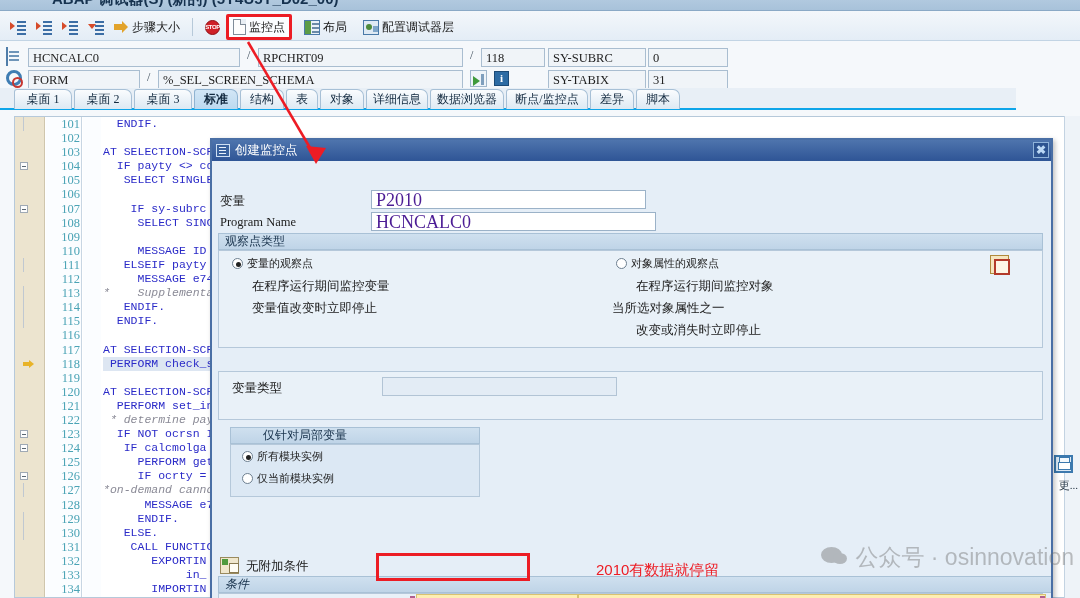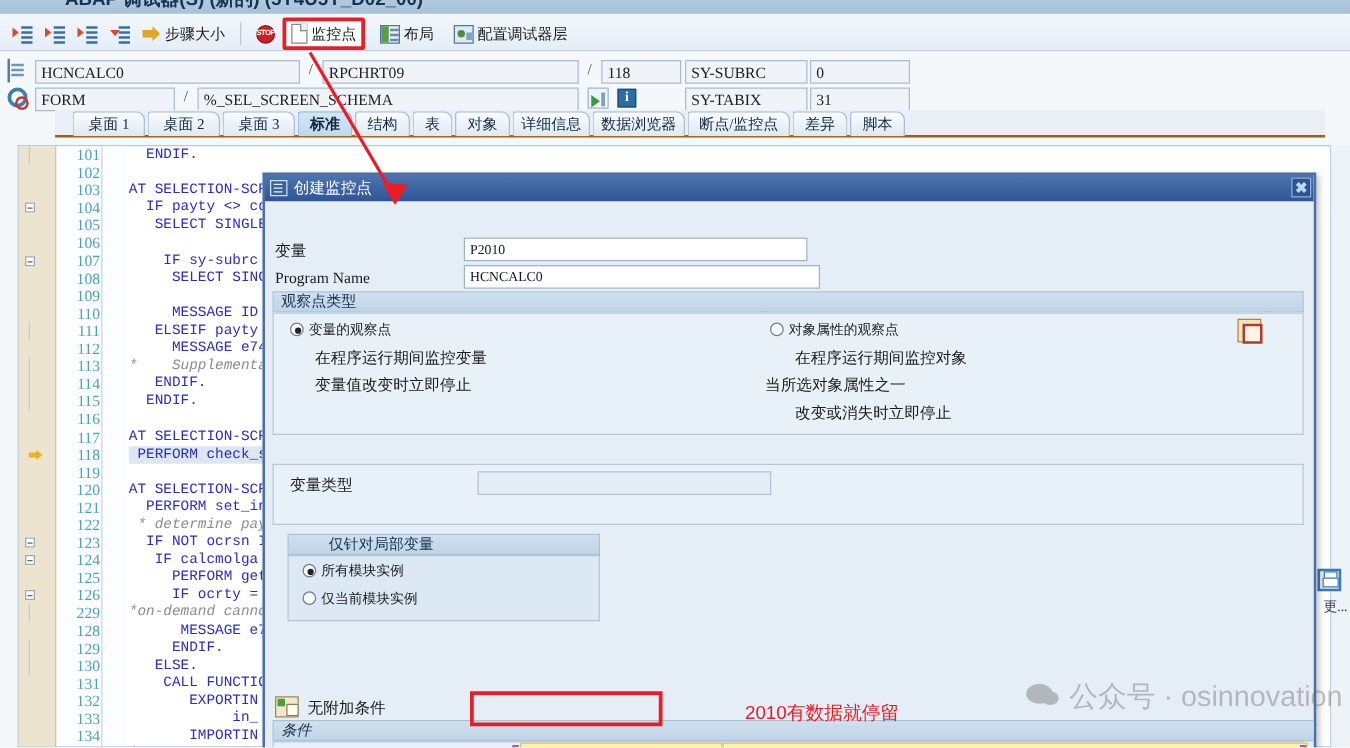--- a/index.html
+++ b/index.html
@@ -184,21 +184,21 @@
     position: absolute; width: 15px; height: 15px; top: 3px;
     background: #2e6ca4; border: 1px solid #1c4b77;
     color: #fff; font-size: 11px; font-weight: bold;
     text-align: center; line-height: 13px;
     font-family: "Liberation Serif", serif;
   }
 
   
   .tabstrip {
     position: absolute; left: 0; top: 88px; width: 1016px; height: 22px;
-    background: #e8eff6; border-bottom: 2px solid #a16207; margin-left: 44px;
+    background: #e8eff6; border-bottom: 2px solid #0ea5e9;
   }
   .tab {
     position: absolute; top: 1px; height: 20px;
     background: linear-gradient(#fafcfe, #dde9f3);
     border: 1px solid #a7c0d6; border-bottom: none;
     border-radius: 3px 7px 0 0;
     font-size: 12px; color: #12293f;
     display: flex; align-items: center; justify-content: center;
     white-space: nowrap;
     font-family: "Liberation Serif", serif;
@@ -349,21 +349,21 @@
 
   .dlg-body { position: relative; width: 100%; height: 449px; }
 
   .dlbl {
     position: absolute; font-size: 12.5px; color: #1b1b1b;
     font-family: "Liberation Serif", serif; white-space: nowrap;
   }
   .dinput {
     position: absolute; height: 19px;
     background: #ffffff; border: 1px solid #9bb2c8;
-    font-size: 11px; color: #0f172a;
+    font-size: 18px; color: #4c1d95;
     padding: 1px 0 0 4px;
     font-family: "Liberation Serif", serif;
     line-height: 17px;
     white-space: nowrap; overflow: hidden;
   }
   .dinput.grey { background: #e3ecf5; border: 1px solid #b2c4d5; }
 
   .panel {
     position: absolute;
     background: #e9f1f8;
@@ -611,21 +611,21 @@
         <div class="cline"><span class="ln">117</span><span class="src">AT SELECTION-SCREEN</span></div>
         <div class="cline cur"><span class="ptr"></span><span class="ln">118</span><span class="src"> PERFORM check_sch</span></div>
         <div class="cline"><span class="ln">119</span><span class="src"></span></div>
         <div class="cline"><span class="ln">120</span><span class="src">AT SELECTION-SCREEN</span></div>
         <div class="cline"><span class="ln">121</span><span class="src">  PERFORM set_in_ti</span></div>
         <div class="cline"><span class="ln">122</span><span class="src cmt"> * determine payty</span></div>
         <div class="cline"><span class="fold-box"></span><span class="ln">123</span><span class="src">  IF NOT ocrsn IS I</span></div>
         <div class="cline"><span class="fold-box"></span><span class="ln">124</span><span class="src">   IF calcmolga NE</span></div>
         <div class="cline"><span class="ln">125</span><span class="src">     PERFORM get_p</span></div>
         <div class="cline"><span class="fold-box"></span><span class="ln">126</span><span class="src">     IF ocrty = 'D</span></div>
-        <div class="cline"><span class="fold-line"></span><span class="ln">229</span><span class="src cmt">*on-demand cannot</span></div>
+        <div class="cline"><span class="fold-line"></span><span class="ln">127</span><span class="src cmt">*on-demand cannot</span></div>
         <div class="cline"><span class="ln">128</span><span class="src">      MESSAGE e74</span></div>
         <div class="cline"><span class="fold-line"></span><span class="ln">129</span><span class="src">     ENDIF.</span></div>
         <div class="cline"><span class="fold-line"></span><span class="ln">130</span><span class="src">   ELSE.</span></div>
         <div class="cline"><span class="ln">131</span><span class="src">    CALL FUNCTION</span></div>
         <div class="cline"><span class="ln">132</span><span class="src">       EXPORTIN</span></div>
         <div class="cline"><span class="ln">133</span><span class="src">            in_</span></div>
         <div class="cline"><span class="ln">134</span><span class="src">       IMPORTIN</span></div>
         <div class="cline"><span class="ln">135</span><span class="src cmt">*          OUT</span></div>
       </div>
   </div>

